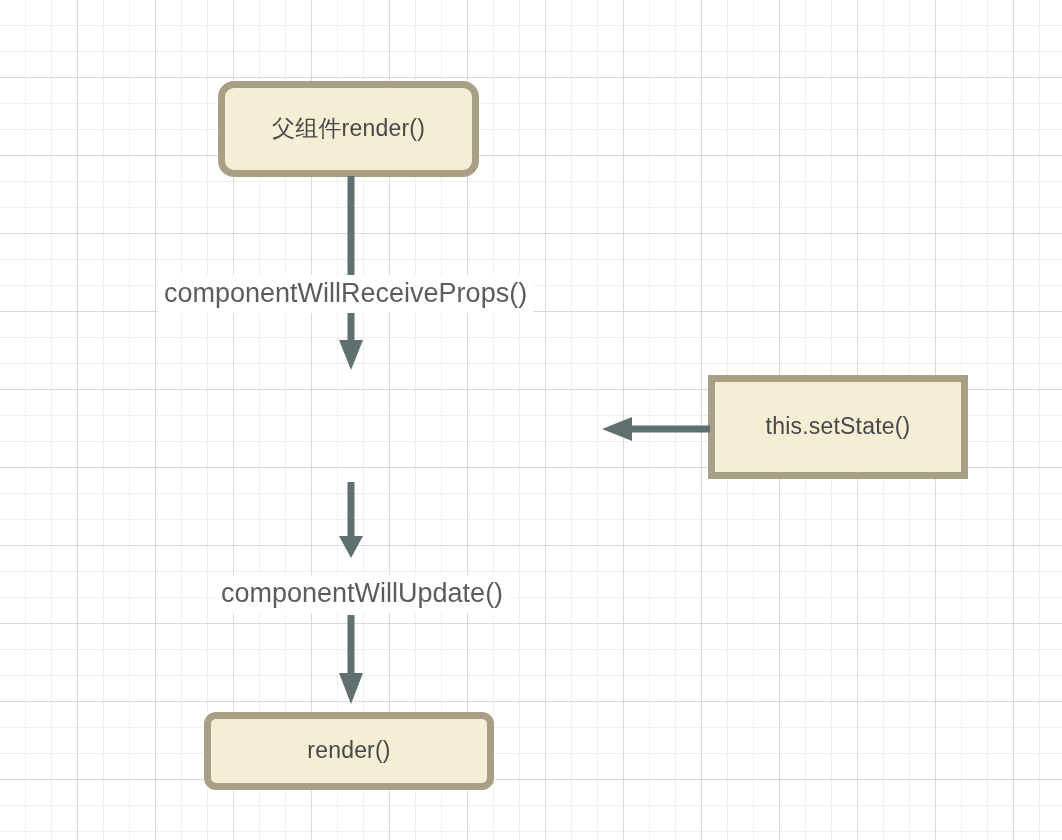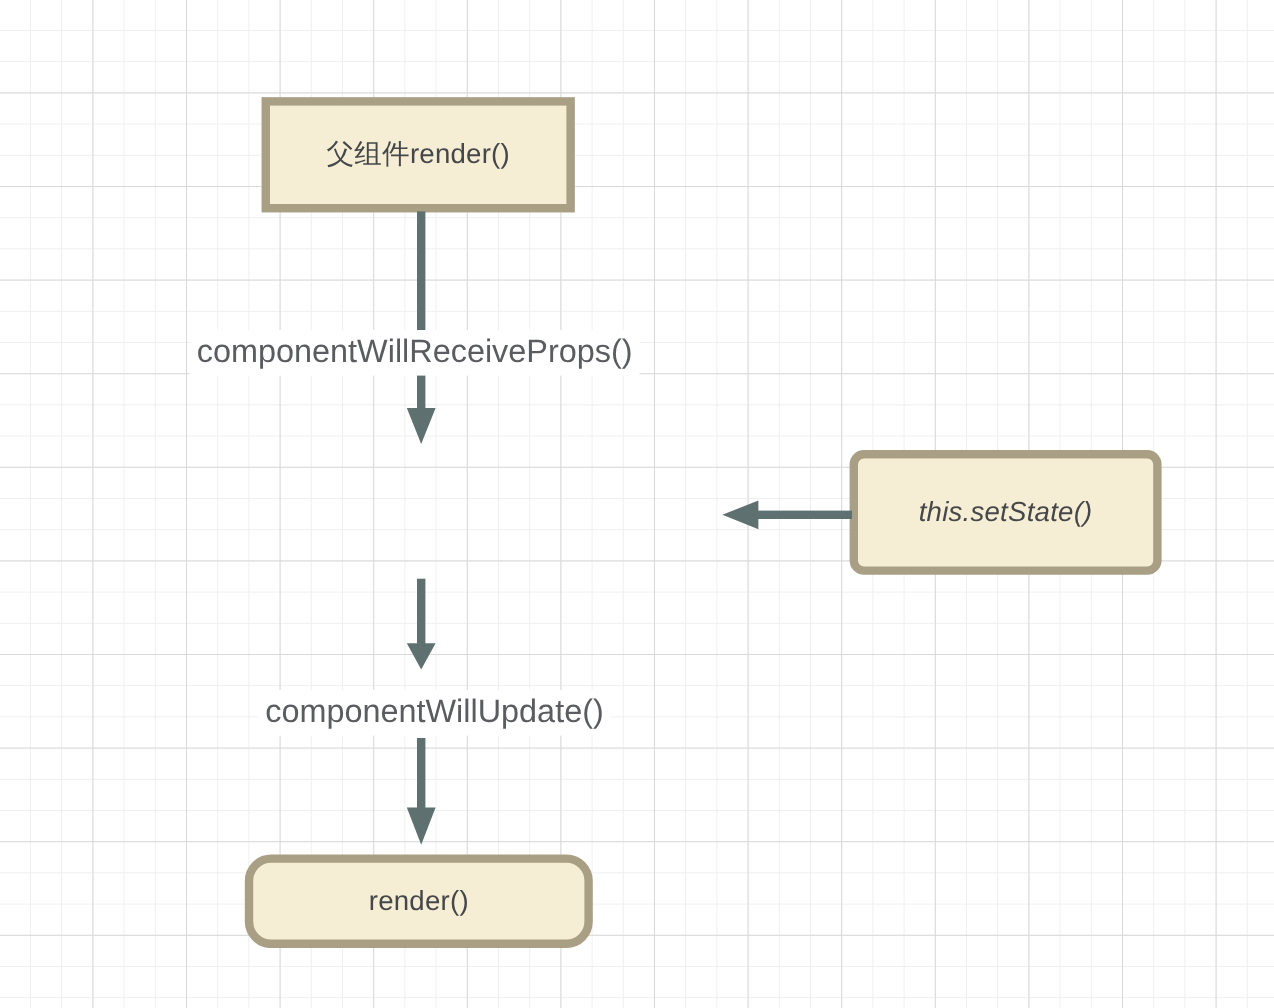--- a/index.html
+++ b/index.html
@@ -35,23 +35,23 @@
     text-align: center;
     color: #45474a;
     font-size: 23px;
     line-height: 1.2;
     letter-spacing: 0.2px;
   }
   .box {
     background: #f6eed4;
     border: 7px solid #a99f85;
   }
-  .box-round-sm { border-radius: 0; }
-  .box-round-lg { border-radius: 22px; }
-  .box-round-xs { border-radius: 12px; font-style: italic; }
+  .box-round-sm { border-radius: 16px; }
+  .box-round-lg { border-radius: 12px; }
+  .box-round-xs { border-radius: 0; }
   .ellipse-wrap {
     position: absolute;
   }
   .ellipse-wrap svg {
     display: block;
     overflow: visible;
   }
   .ellipse-label {
     position: absolute;
     left: 0;

